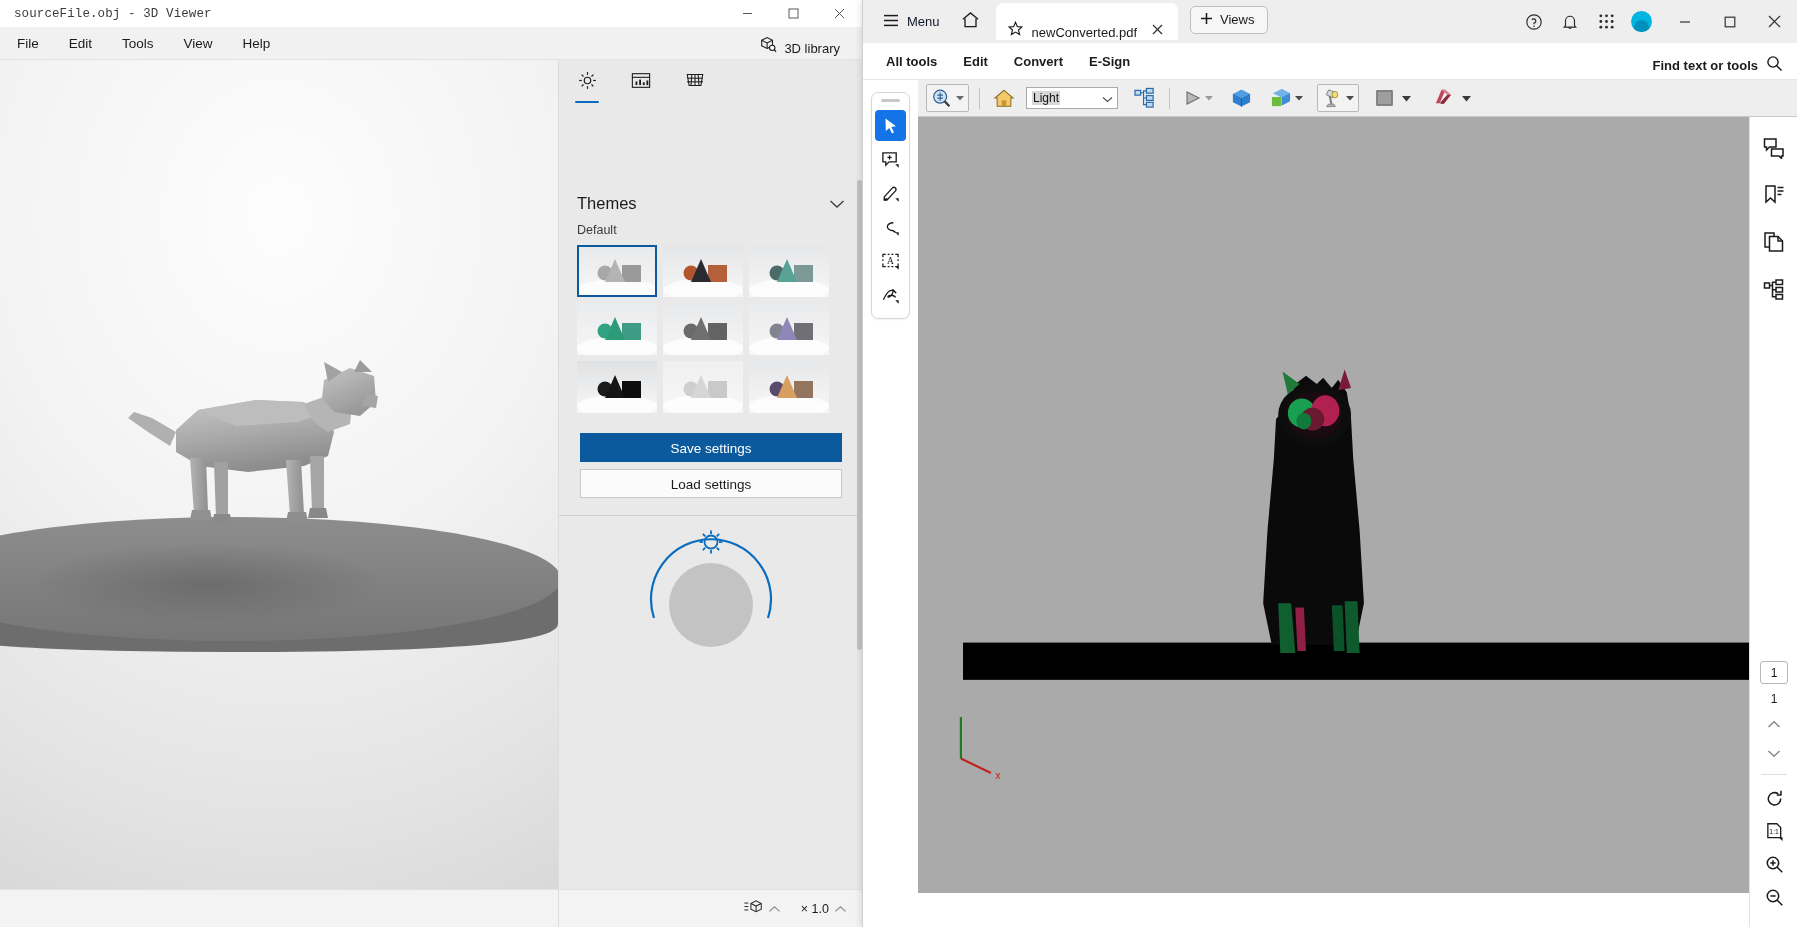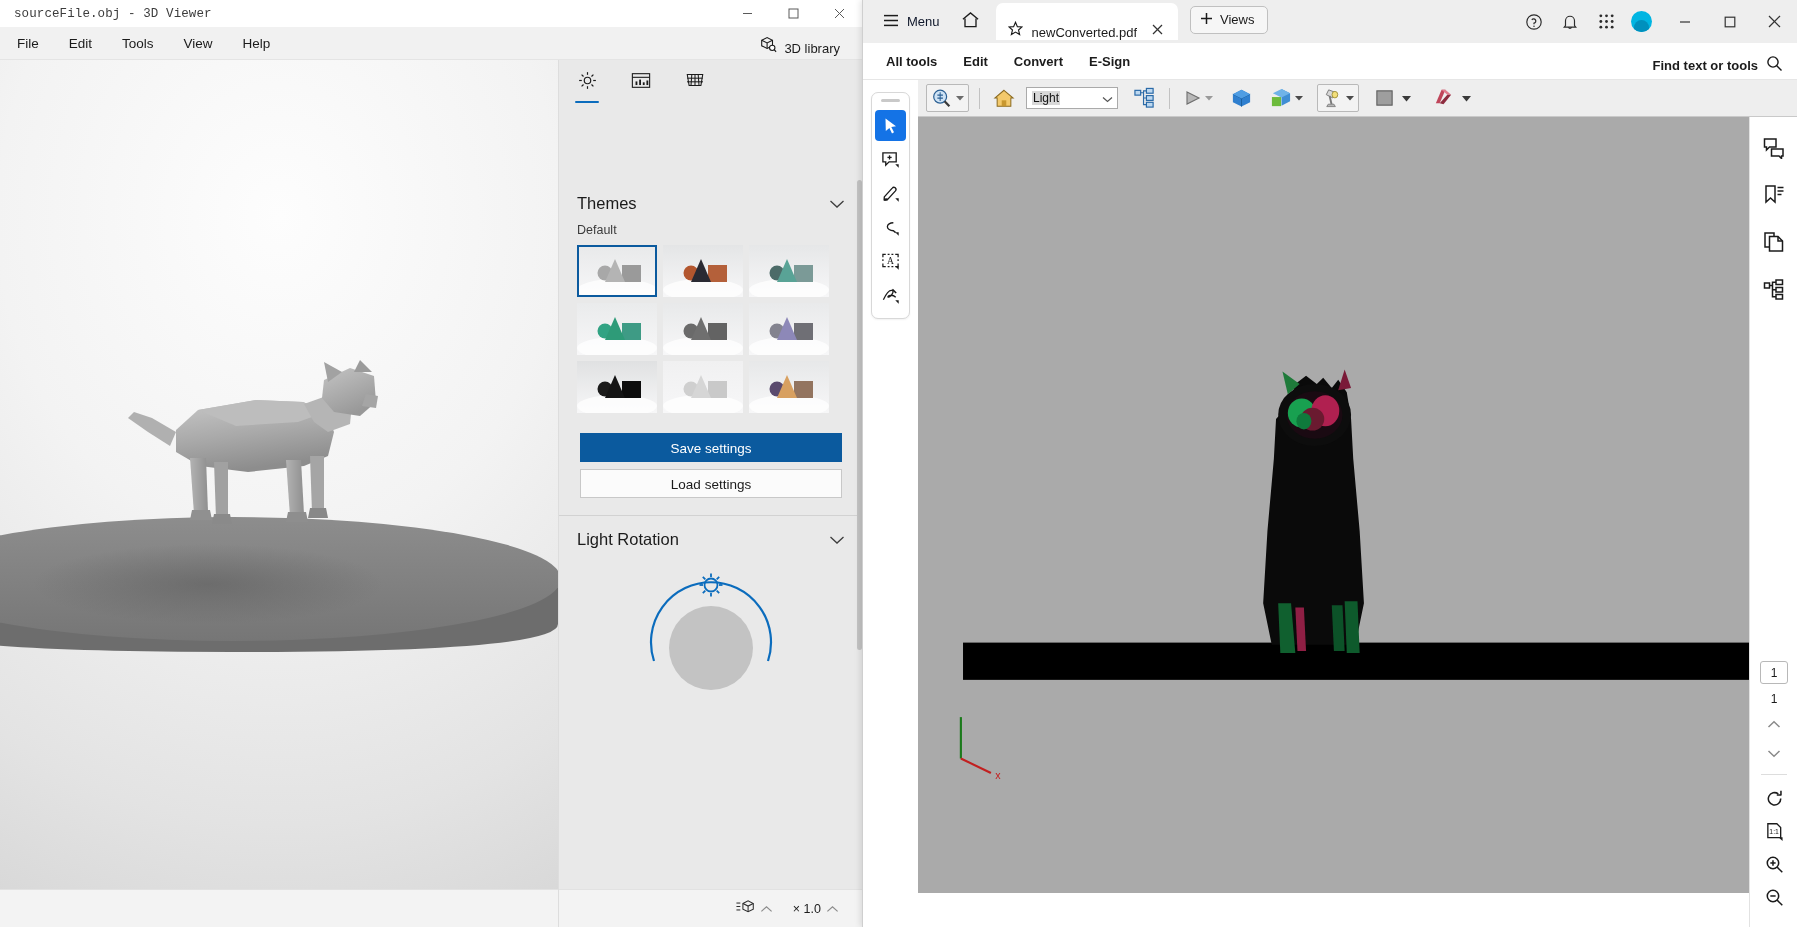--- a/index.html
+++ b/index.html
@@ -112,21 +112,21 @@
   #load-settings-btn {
     background: #fbfbfb; color: #1b1b1b; margin-top: 7px; border: 1px solid #c8c8c8;
   }
   .panel-divider { height: 1px; background: #d2d2d2; margin: 17px 0 0 0; }
 
   #light-dial-wrap { display: flex; justify-content: center; margin-top: 14px; }
   #panel-statusbar {
     position: absolute; bottom: 0; left: 0; width: 304px; height: 38px;
     background: #f3f3f3; border-top: 1px solid #e2e2e2;
     display: flex; align-items: center; justify-content: flex-end;
-    gap: 6px; padding-right: 24px;
+    gap: 6px; padding-right: 16px;
   }
   .psb-group { display: flex; align-items: center; gap: 5px; color: #2b2b2b; }
   .psb-group .psb-txt { font-size: 12.5px; color: #1b1b1b; }
   #panel-scrollbar {
     position: absolute; right: 0; top: 120px; width: 5px; height: 672px;
   }
   #panel-scrollbar .thumb {
     position: absolute; top: 0; left: 0; width: 5px; height: 470px;
     background: #c3c3c3; border-radius: 3px;
   }
@@ -590,28 +590,20 @@
                   <path d="M38 14 L48 37 L28 37 Z" fill="#d8a060"></path>
                 </svg>
               </div>
             </div>
 
           <div class="panel-btn" id="save-settings-btn">Save settings</div>
           <div class="panel-btn" id="load-settings-btn">Load settings</div>
 
           <div class="panel-divider"></div>
 
-          <div class="section-head">
-            <span class="sh-label">Light Rotation</span>
-            <span class="chev">
-              <svg width="16" height="10" viewBox="0 0 16 10" fill="none" stroke="#3d3d3d" stroke-width="1.3">
-                  <path d="M1.5 2 L8 8 L14.5 2"></path>
-                </svg>
-            </span>
-          </div>
 
           <div id="light-dial-wrap">
             <svg width="150" height="150" viewBox="0 0 150 150">
               <path d="M18 88 A 60 60 0 1 1 132 88" fill="none" stroke="#0b6cbd" stroke-width="2.2"></path>
               <circle cx="75" cy="75" r="42" fill="#c3c3c3"></circle>
               <g stroke="#0b6cbd" stroke-width="1.8" fill="none">
                 <circle cx="75" cy="12" r="6.5"></circle>
                 <line x1="75" y1="0.5" x2="75" y2="4"></line>
                   <line x1="75" y1="20" x2="75" y2="23.5"></line>
                 <line x1="63.5" y1="12" x2="67" y2="12"></line>

